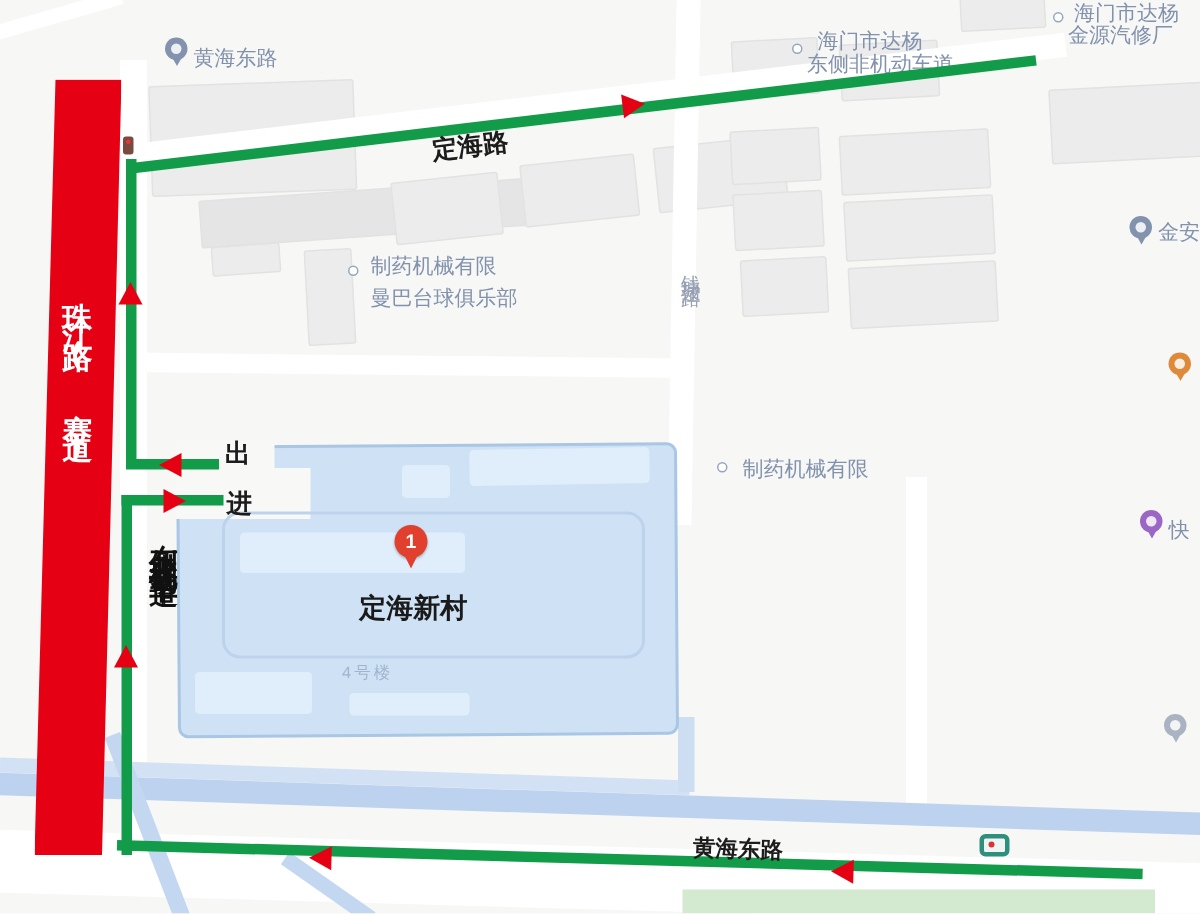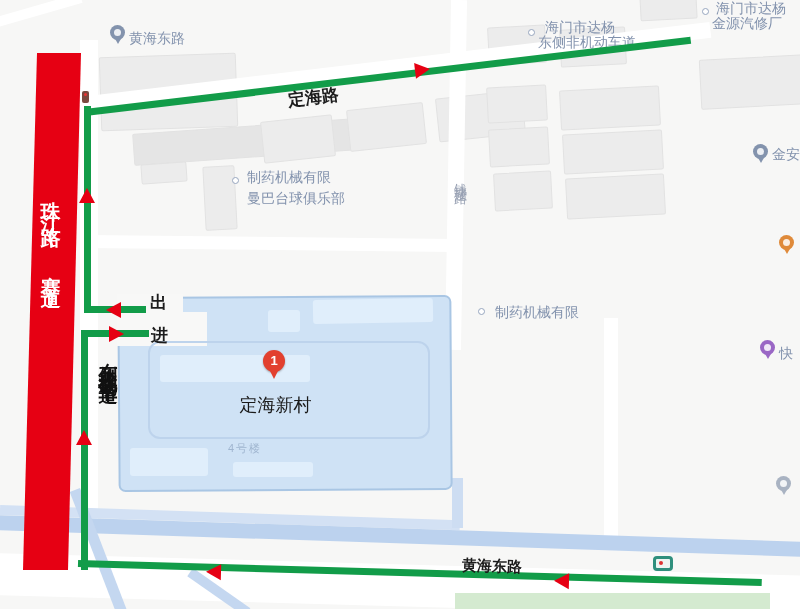--- a/index.html
+++ b/index.html
@@ -46,21 +46,21 @@
   .pin::before{content:"";position:absolute;left:50%;top:12px;transform:translateX(-50%);
                border:4px solid transparent;border-top:7px solid currentColor;}
   .pin::after{content:"";position:absolute;left:4px;top:4px;right:4px;bottom:4px;background:#fff;
               border-radius:50%;opacity:.85;}
   .dest-pin{position:absolute;left:263px;top:350px;width:22px;height:22px;background:#e2402f;color:#e2402f;
             border-radius:50%;z-index:9;box-shadow:0 1px 2px rgba(0,0,0,.3);}
   .dest-pin::after{content:"";position:absolute;left:6px;top:19px;border:5px solid transparent;
                    border-top:10px solid #e2402f;}
   .dest-pin span{position:absolute;width:22px;text-align:center;top:3px;color:#fff;font-size:13px;font-weight:bold;}
   .dest-label{position:absolute;left:228px;top:393px;width:95px;text-align:center;color:#1a1a1a;
-              font-size:18px;font-weight:normal;z-index:9;white-space:nowrap;}
+              font-size:18px;font-weight:bold;z-index:9;white-space:nowrap;}
   .traffic-light{position:absolute;left:82px;top:91px;width:7px;height:12px;background:#7a4a40;
                  border-radius:2px;z-index:8;}
   .traffic-light::after{content:"";position:absolute;left:2px;top:2px;width:3px;height:3px;background:#e33;
                         border-radius:50%;}
   .bus{position:absolute;left:653px;top:556px;width:14px;height:9px;background:#eef5f2;border:3px solid #2f8f7d;
        border-radius:4px;z-index:5;}
   .bus::after{content:"";position:absolute;left:3px;top:2px;width:4px;height:4px;background:#d33;border-radius:50%;}
   .dot{position:absolute;width:5px;height:5px;border:1.5px solid #97a6bf;border-radius:50%;background:#fff;z-index:5;}
 </style>
 </head>

